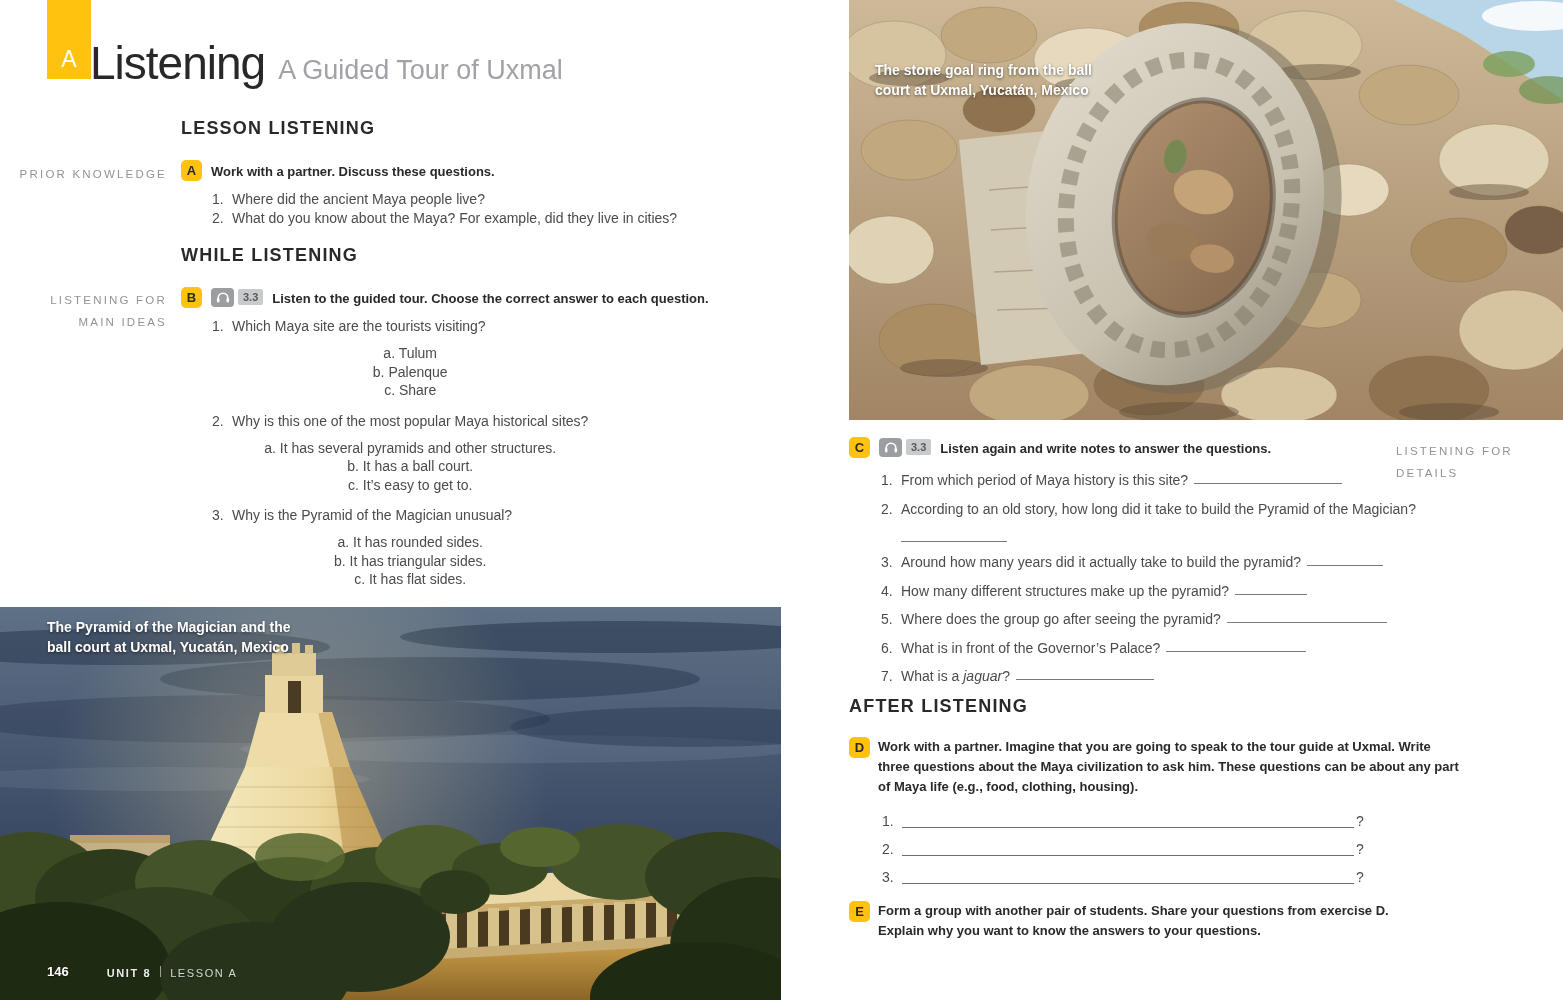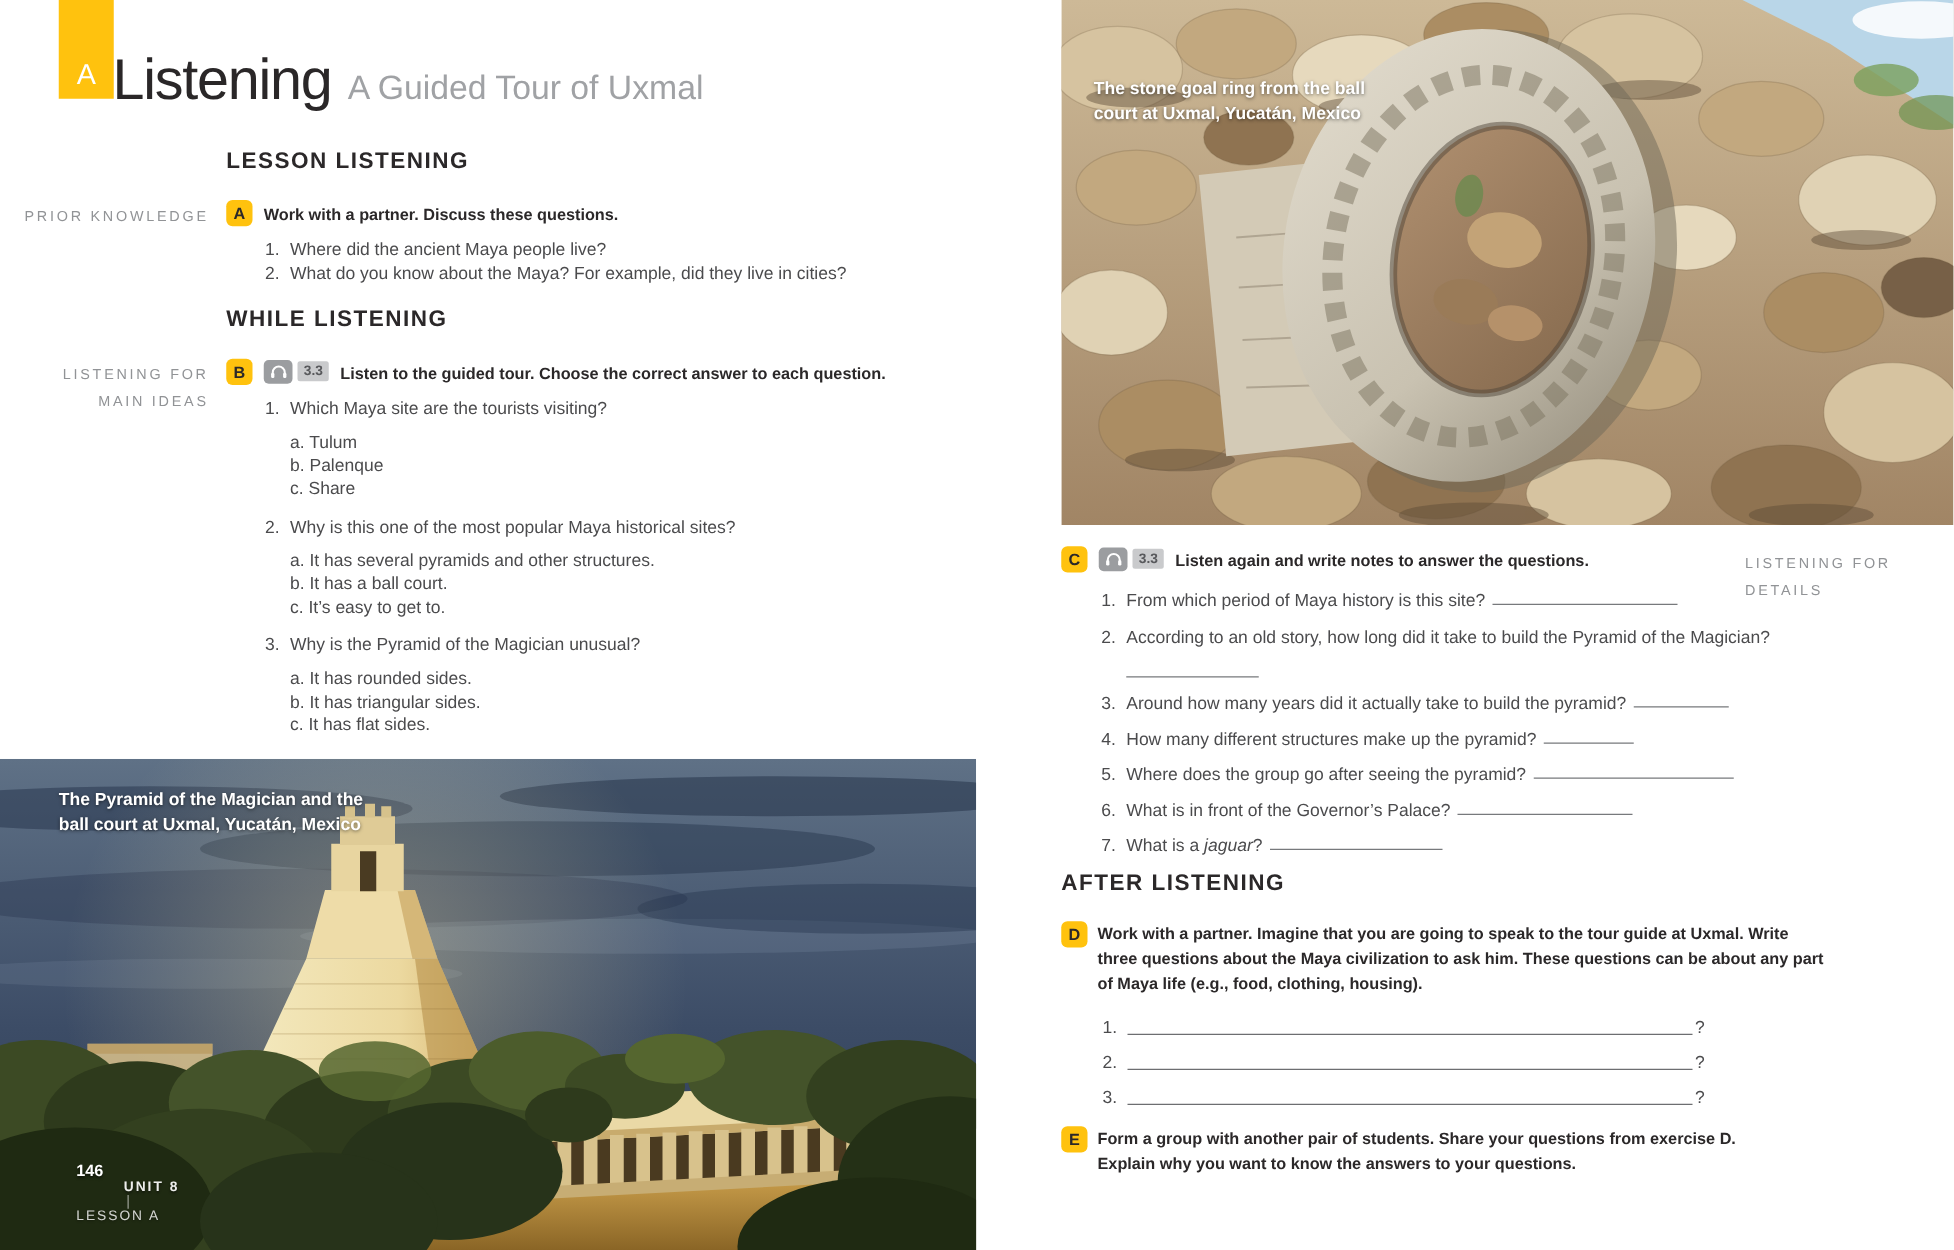--- a/index.html
+++ b/index.html
@@ -30,47 +30,47 @@
     font-size:11px;font-weight:bold;padding:2px 5px 1px 5px;border-radius:2px;flex:none;line-height:13px;}
   .instr{font-weight:bold;font-size:13px;color:#2b2829;line-height:19px;margin-left:9px;margin-top:2px;white-space:nowrap;text-align:center;}
   .q-row{display:flex;line-height:16px;font-size:14px;color:var(--body,#4b4b4d);white-space:nowrap;}
   .q-num{width:20px;flex:none;}
   .options{margin-left:20px;line-height:18.5px;font-size:14px;color:var(--body,#4b4b4d);}
   .uline{display:inline-block;border-bottom:1px solid #77797c;height:11px;margin-left:6px;}
   .uline.block{display:block;margin-left:20px;margin-top:13px;}
 
   
   .bq .q-row{margin-bottom:10px;}
-  .bq .options{margin-bottom:13px;}
+  .bq .options{margin-bottom:13px;text-align:center;}
   .aq .q-row{margin-bottom:3px;}
 
   
   .cq .q-row{margin-bottom:12.5px;}
 
   
   .d-col{margin-left:8px;width:585px;}
   .d-instr{font-weight:bold;font-size:13px;color:#2b2829;line-height:20px;}
   .d-lines{margin-top:17px;margin-left:4px;}
   .d-row{display:flex;align-items:flex-end;margin-bottom:14px;font-size:14px;color:var(--body,#4b4b4d);line-height:14px;}
   .d-row .wline{width:452px;border-bottom:1.4px solid #6d6e71;height:13px;flex:none;}
   .d-row .qmark{margin-left:2px;}
 
   
   .photo{overflow:hidden;}
   .photo svg{position:absolute;left:0;top:0;}
   .caption{position:absolute;color:#ffffff;font-weight:bold;font-size:14px;line-height:20px;
     text-shadow:0 1px 3px rgba(0,0,0,.55);white-space:nowrap;}
   .photo-left{left:0;top:607px;width:781px;height:393px;}
   .photo-right{left:849px;top:0;width:714px;height:420px;}
-  .photo-left .caption{left:47px;top:22px;}
+  .photo-left .caption{left:47px;top:10px;}
   .photo-right .caption{left:26px;top:60px;}
 
   
-  .footer-left{position:absolute;left:61px;bottom:21px;color:#ffffff;display:flex;align-items:flex-start;
-    text-shadow:0 1px 2px rgba(0,0,0,.5);flex-direction:column;}
+  .footer-left{position:absolute;left:47px;bottom:21px;color:#ffffff;display:flex;align-items:flex-end;
+    text-shadow:0 1px 2px rgba(0,0,0,.5);}
   .footer-left .pnum{font-size:13px;font-weight:bold;}
   .footer-left .unit{font-size:11px;font-weight:bold;letter-spacing:1.6px;margin-left:14px;opacity:.92;padding-left:24px;}
   .footer-left .divbar{width:1px;height:11px;background:rgba(255,255,255,.55);margin:0 9px;align-self:center;}
   .footer-left .lesson{font-size:11px;letter-spacing:1.6px;opacity:.8;}
   .footer-right{left:1100px;top:1004px;width:417px;text-align:center;white-space:nowrap;}
   .footer-right .book{font-size:11px;letter-spacing:2px;color:#6d6e71;}
   .footer-right .pnum{font-size:13.5px;font-weight:bold;color:#2b2829;margin-left:14px;}
   .italic{font-style:italic;}
 </style>
 </head>

